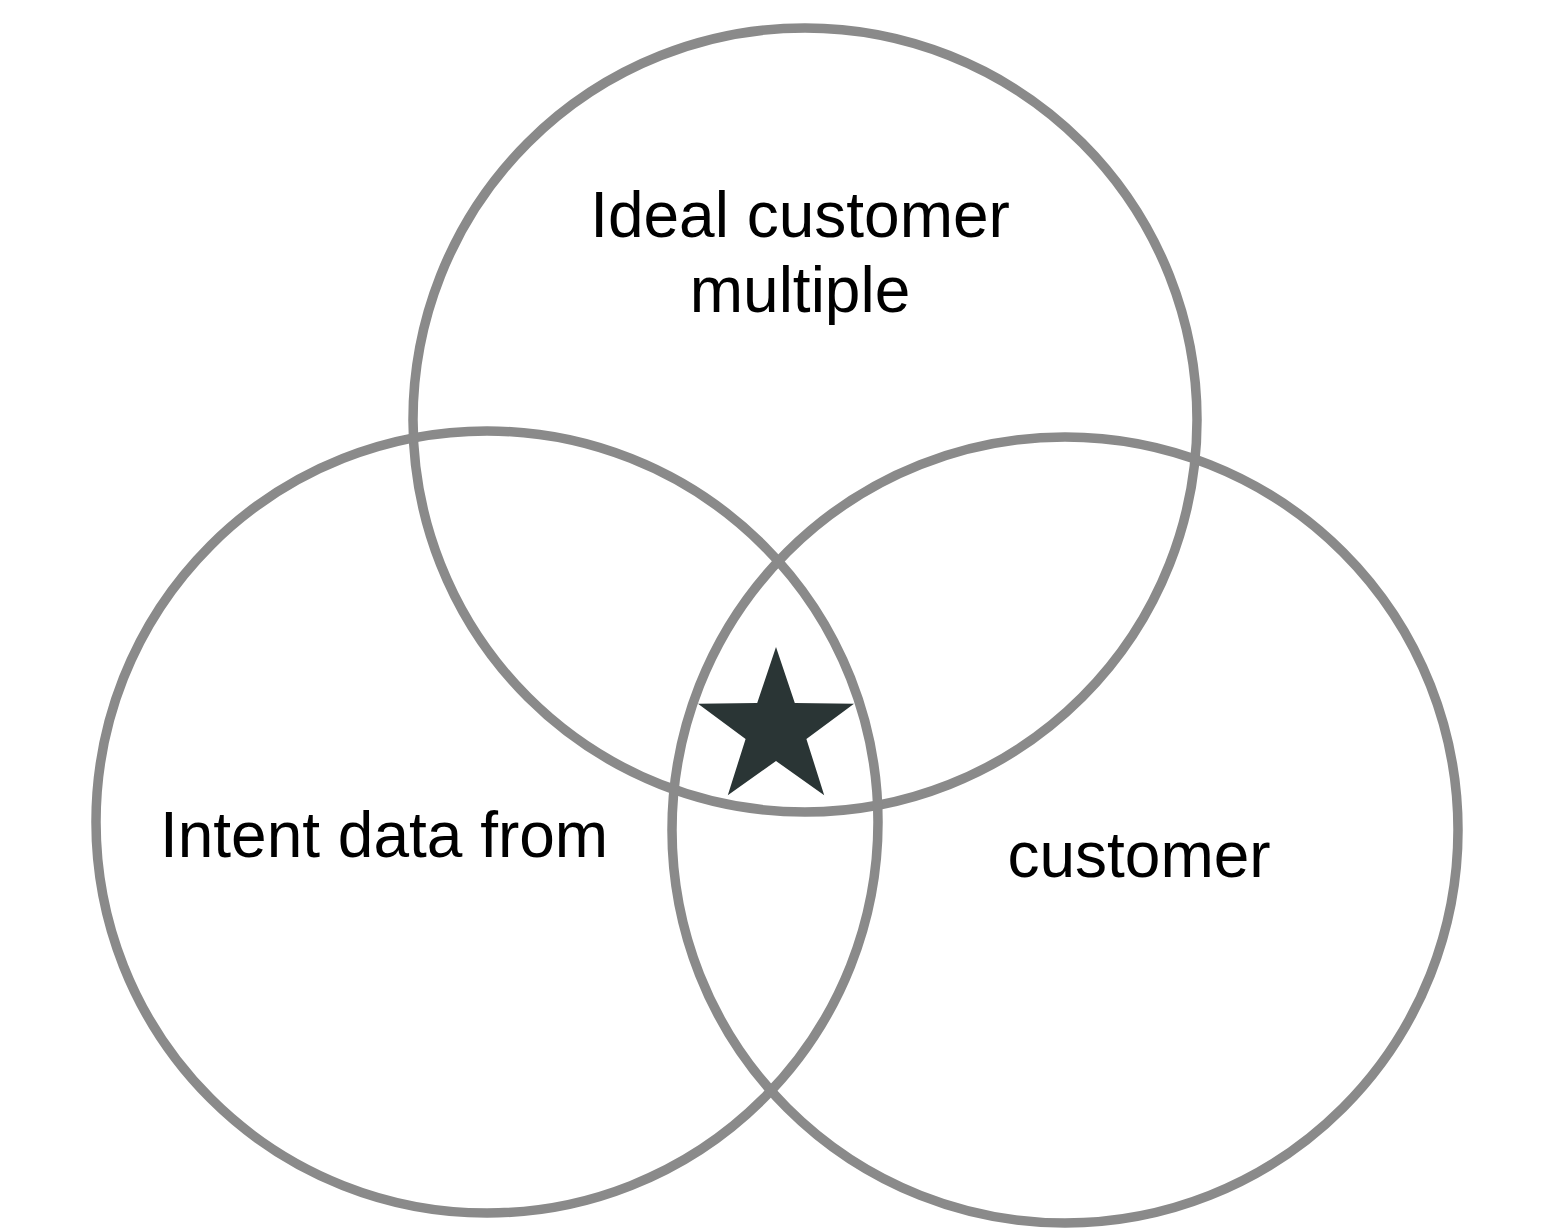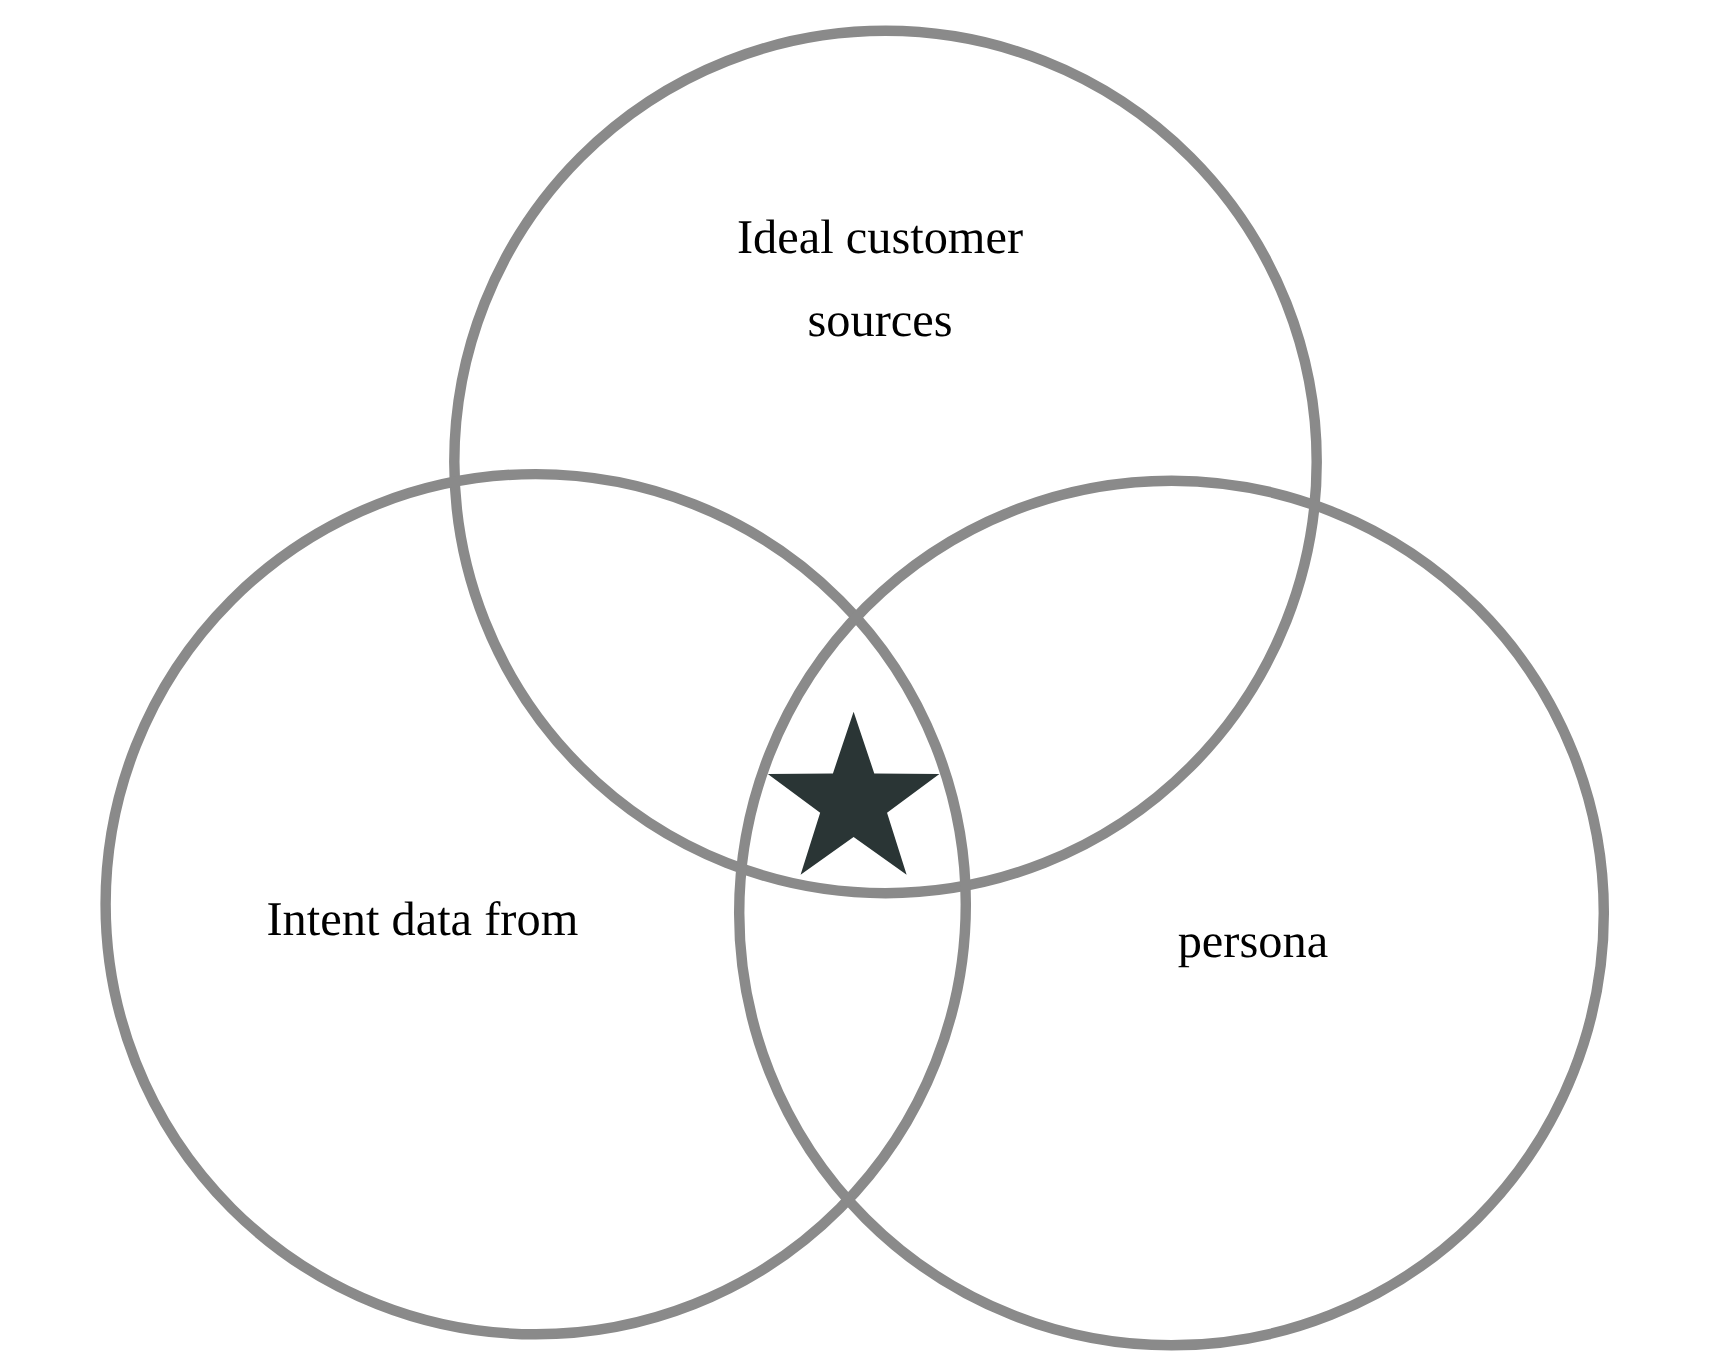--- a/index.html
+++ b/index.html
@@ -35,48 +35,47 @@
     stroke-width: 9.5;
   }
   .star {
     fill: var(--star-fill);
   }
   .venn-label {
     position: absolute;
     transform: translateX(-50%);
     text-align: center;
     color: var(--label-color);
-    font-size: 44px;
+    font-size: 64px;
     line-height: 75px;
     white-space: nowrap;
-    font-family: Liberation Serif, serif;
   }
 </style>
 </head>
 <body>
 
 <div class="stage">
 
   <svg class="venn-svg" viewBox="0 0 1562 1232" aria-hidden="true">
 
     <circle class="venn-circle" cx="805" cy="420" r="392"></circle>
 
     <circle class="venn-circle" cx="487" cy="822" r="391"></circle>
 
     <circle class="venn-circle" cx="1065" cy="830" r="393"></circle>
 
     <polygon class="star" points="776,647 794.8,703.1 854,703.7 806.4,738.9 824.2,795.3 776,761 727.8,795.3 745.6,738.9 698,703.7 757.2,703.1"></polygon>
   </svg>
 
   <div class="venn-label" style="left:800px; top:178px;">
     <div>Ideal customer</div>
-    <div>sources</div>
+    <div>multiple</div>
   </div>
 
   <div class="venn-label" style="left:384px; top:798px;">
     <div>Intent data from</div>
   </div>
 
   <div class="venn-label" style="left:1139px; top:818px;">
-    <div>persona</div>
+    <div>customer</div>
   </div>
 
 </div>
 
 </body></html>

